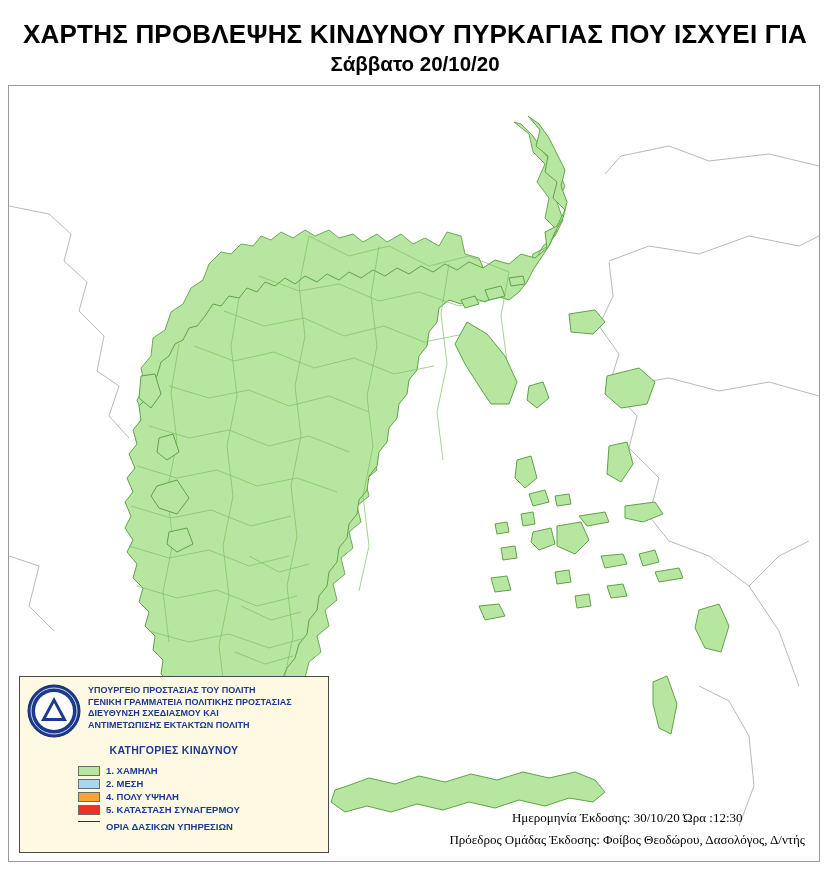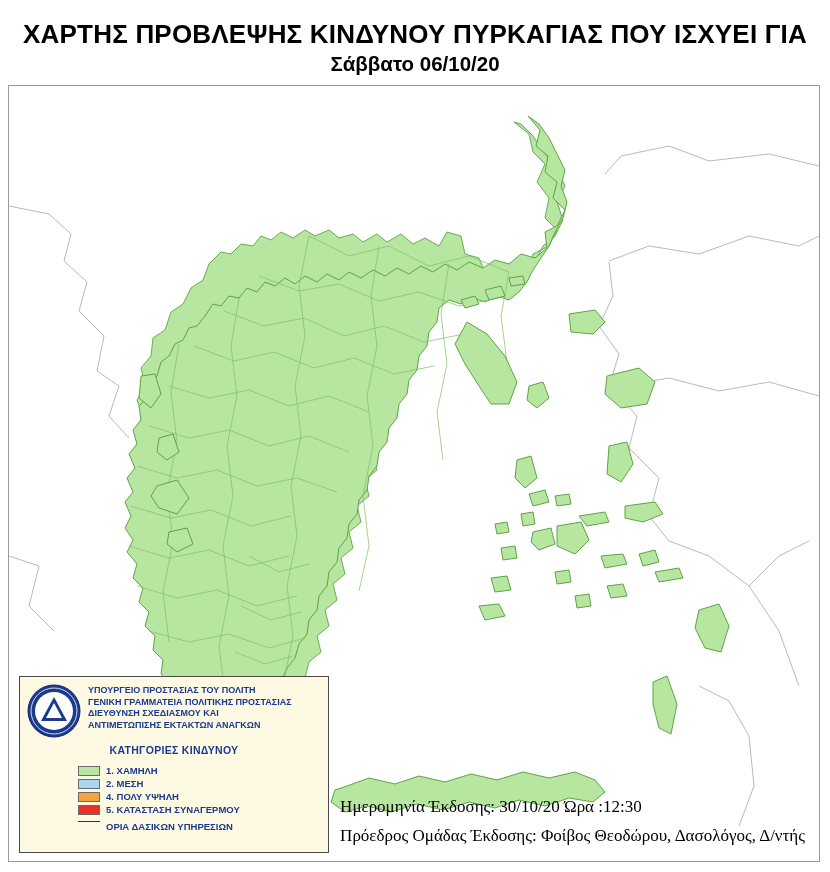--- a/index.html
+++ b/index.html
@@ -122,33 +122,33 @@
     width: 22px;
     height: 0;
     border-top: 1.5px solid #333333;
   }
 
   
   .credits {
     position: absolute;
     right: 14px;
     bottom: 10px;
-    text-align: left;
+    text-align: center;
     font-family: "Liberation Serif", serif;
-    font-size: 17px;
+    font-size: 13px;
     line-height: 1.7;
     color: #000000;
   }
 </style>
 </head>
 <body>
 
 <div class="title-block">
   <div class="title-line-1">ΧΑΡΤΗΣ ΠΡΟΒΛΕΨΗΣ ΚΙΝΔΥΝΟΥ ΠΥΡΚΑΓΙΑΣ ΠΟΥ ΙΣΧΥΕΙ ΓΙΑ</div>
-  <div class="title-line-2">Σάββατο 06/10/20</div>
+  <div class="title-line-2">Σάββατο 20/10/20</div>
 </div>
 
 <div class="map-frame">
 
   <svg class="map-svg" width="810" height="775" viewBox="0 0 810 775">
 
     <g fill="none" stroke="#b9b9b9" stroke-width="1">
       <path d="M0 120 L40 128 L62 148 L55 175 L78 196 L70 225 L95 250 L88 285 L110 300 L100 330 L120 352"></path>
       <path d="M596 88 L612 70 L660 60 L700 75 L760 68 L810 80"></path>
       <path d="M600 175 L640 160 L690 168 L740 150 L790 160 L810 150"></path>
@@ -296,21 +296,21 @@
           <circle cx="28" cy="28" r="19" fill="#ffffff"></circle>
           <polygon points="28,14 41,38 15,38" fill="#1b3a8f"></polygon>
           <polygon points="28,20 36,35 20,35" fill="#ffffff"></polygon>
           <circle cx="28" cy="28" r="23" fill="none" stroke="#ffffff" stroke-width="0.8"></circle>
         </svg>
       </div>
       <div class="org-lines">
         <div>ΥΠΟΥΡΓΕΙΟ ΠΡΟΣΤΑΣΙΑΣ ΤΟΥ ΠΟΛΙΤΗ</div>
         <div>ΓΕΝΙΚΗ ΓΡΑΜΜΑΤΕΙΑ ΠΟΛΙΤΙΚΗΣ ΠΡΟΣΤΑΣΙΑΣ</div>
         <div>ΔΙΕΥΘΥΝΣΗ ΣΧΕΔΙΑΣΜΟΥ ΚΑΙ</div>
-        <div>ΑΝΤΙΜΕΤΩΠΙΣΗΣ ΕΚΤΑΚΤΩΝ ΑΝΑΓΚΩΝ</div>
+        <div>ΑΝΤΙΜΕΤΩΠΙΣΗΣ ΕΚΤΑΚΤΩΝ ΠΟΛΙΤΗ</div>
       </div>
     </div>
 
     <div class="legend-title">ΚΑΤΗΓΟΡΙΕΣ ΚΙΝΔΥΝΟΥ</div>
 
     <div class="legend-items">
       <div class="legend-row">
         <span class="swatch" style="background:#b6e6a0"></span>
         <span class="legend-label">1. ΧΑΜΗΛΗ</span>
       </div>

